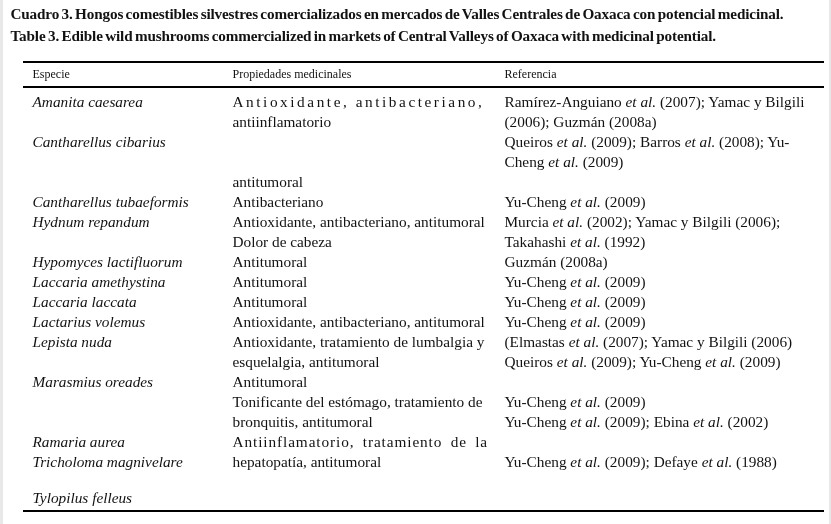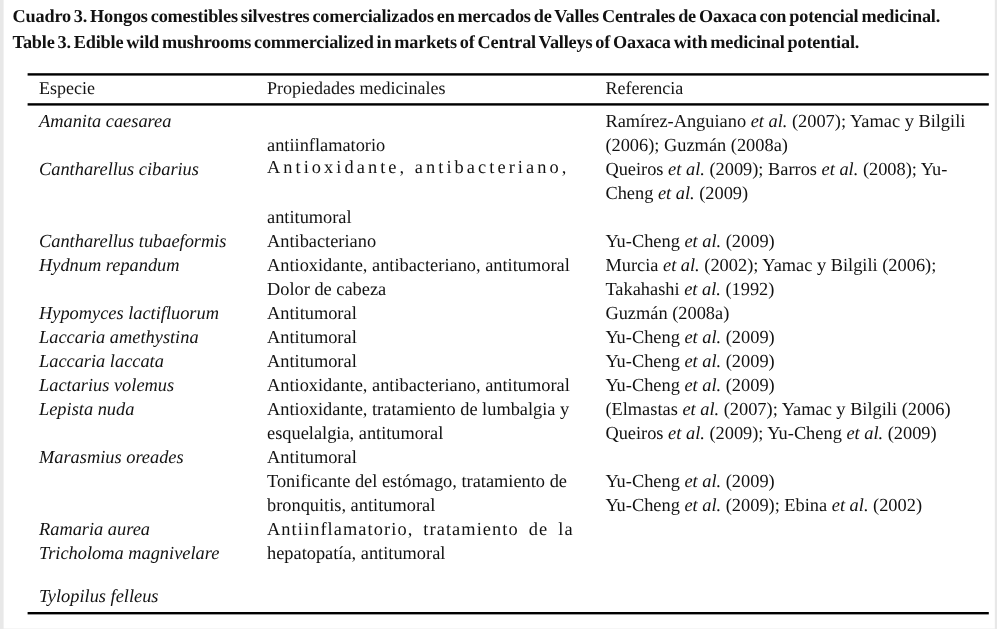--- a/index.html
+++ b/index.html
@@ -9,31 +9,31 @@
     overflow:hidden; margin:0 auto;
   }
   .title { position:absolute; left:8px; top:3px; width:820px;
     font-weight:bold; font-size:15.2px; line-height:22px;
     letter-spacing:-0.15px; word-spacing:-1.2px; }
   .rule { position:absolute; left:20px; width:801px; height:2px; background:#000; }
   #rule-top { top:61px; }
   #rule-mid { top:86px; }
   #rule-bottom { top:510px; }
   .header-row { position:absolute; left:20px; top:64px; width:801px; height:21px;
-    font-size:15px; line-height:21px; }
+    font-size:12px; line-height:21px; }
   .cell { position:absolute; top:0; white-space:nowrap; line-height:inherit; }
   .c1 { left:10px;  width:190px; }
-  .c2 { left:200px; width:282px; }
+  .c2 { left:210px; width:282px; }
   .c3 { left:482px; width:319px; }
   .tbody { position:absolute; left:20px; top:92px; width:801px;
     font-size:15.3px; }
   .row { position:relative; height:20px; line-height:20px; }
   .row.blank { height:16px; }
   .species { font-style:italic; }
-  .js-letters { letter-spacing:2.55px;margin-top:38px; }
+  .js-letters { letter-spacing:2.55px; }
   .js-words { letter-spacing:0.9px; word-spacing:3.6px; }
   .ref i, .prop i { font-style:italic; }
 </style>
 </head>
 <body>
 
 <div class="page">
   <div class="title">
     <div>Cuadro 3. Hongos comestibles silvestres comercializados en mercados de Valles Centrales de Oaxaca con potencial medicinal.</div>
     <div>Table 3. Edible wild mushrooms commercialized in markets of Central Valleys of Oaxaca with medicinal potential.</div>
@@ -124,20 +124,21 @@
         <div class="cell c2 prop">bronquitis, antitumoral</div>
         <div class="cell c3 ref">Yu-Cheng <i>et al.</i> (2009); Ebina <i>et al.</i> (2002)</div>
       </div>
       <div class="row">
         <div class="cell c1 species">Ramaria aurea</div>
         <div class="cell c2 prop js-words">Antiinflamatorio, tratamiento de la</div>
       </div>
       <div class="row">
         <div class="cell c1 species">Tricholoma magnivelare</div>
         <div class="cell c2 prop">hepatopatía, antitumoral</div>
+        <div class="cell c3 ref">Yu-Cheng <i>et al.</i> (2009); Defaye <i>et al.</i> (1988)</div>
       </div>
       <div class="row blank"></div>
       <div class="row">
         <div class="cell c1 species">Tylopilus felleus</div>
       </div>
     </div>
 
   <div class="rule" id="rule-bottom"></div>
 </div>
 

